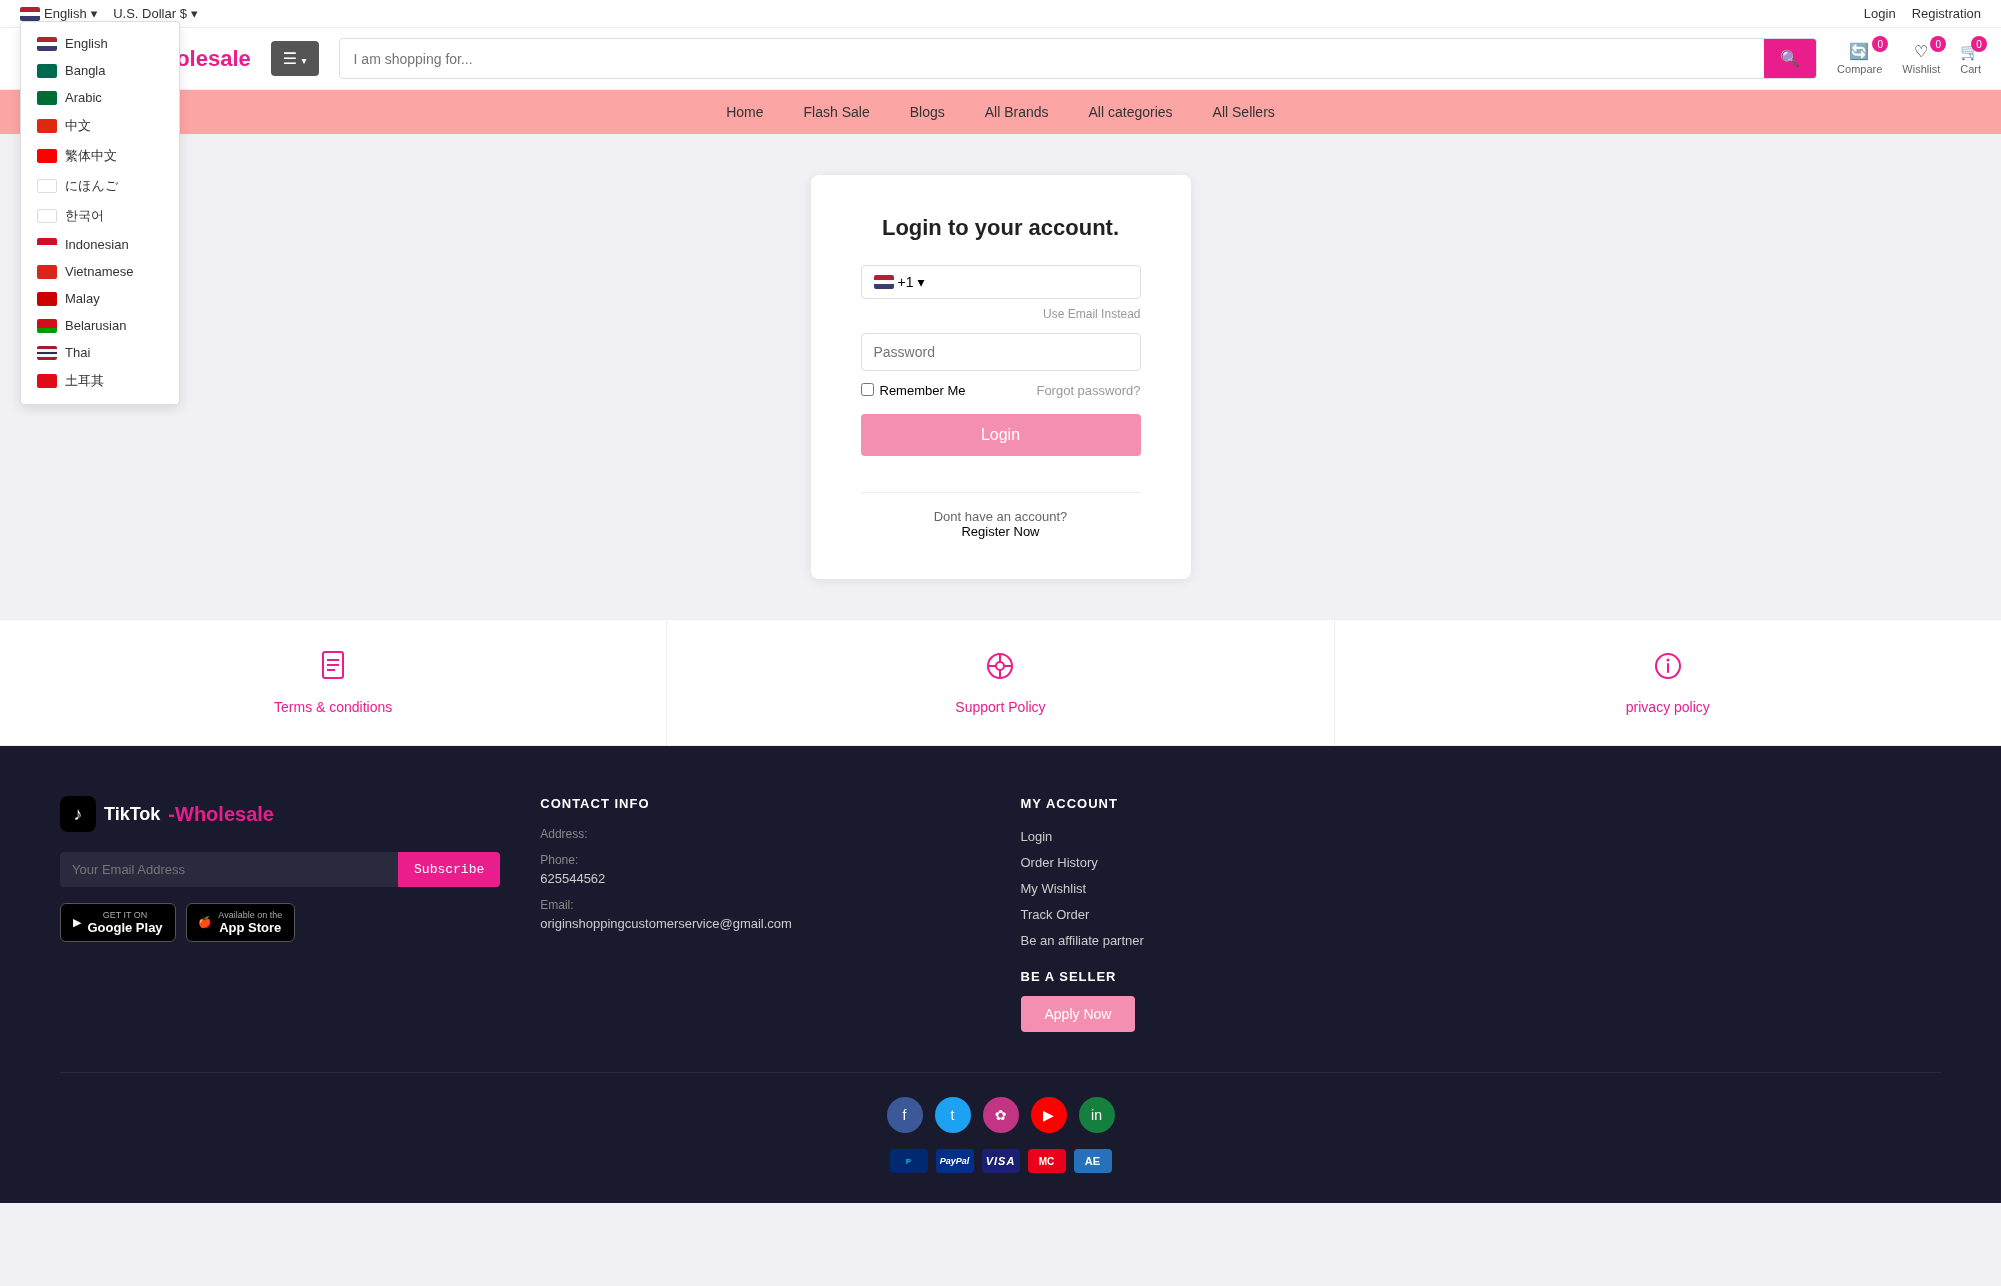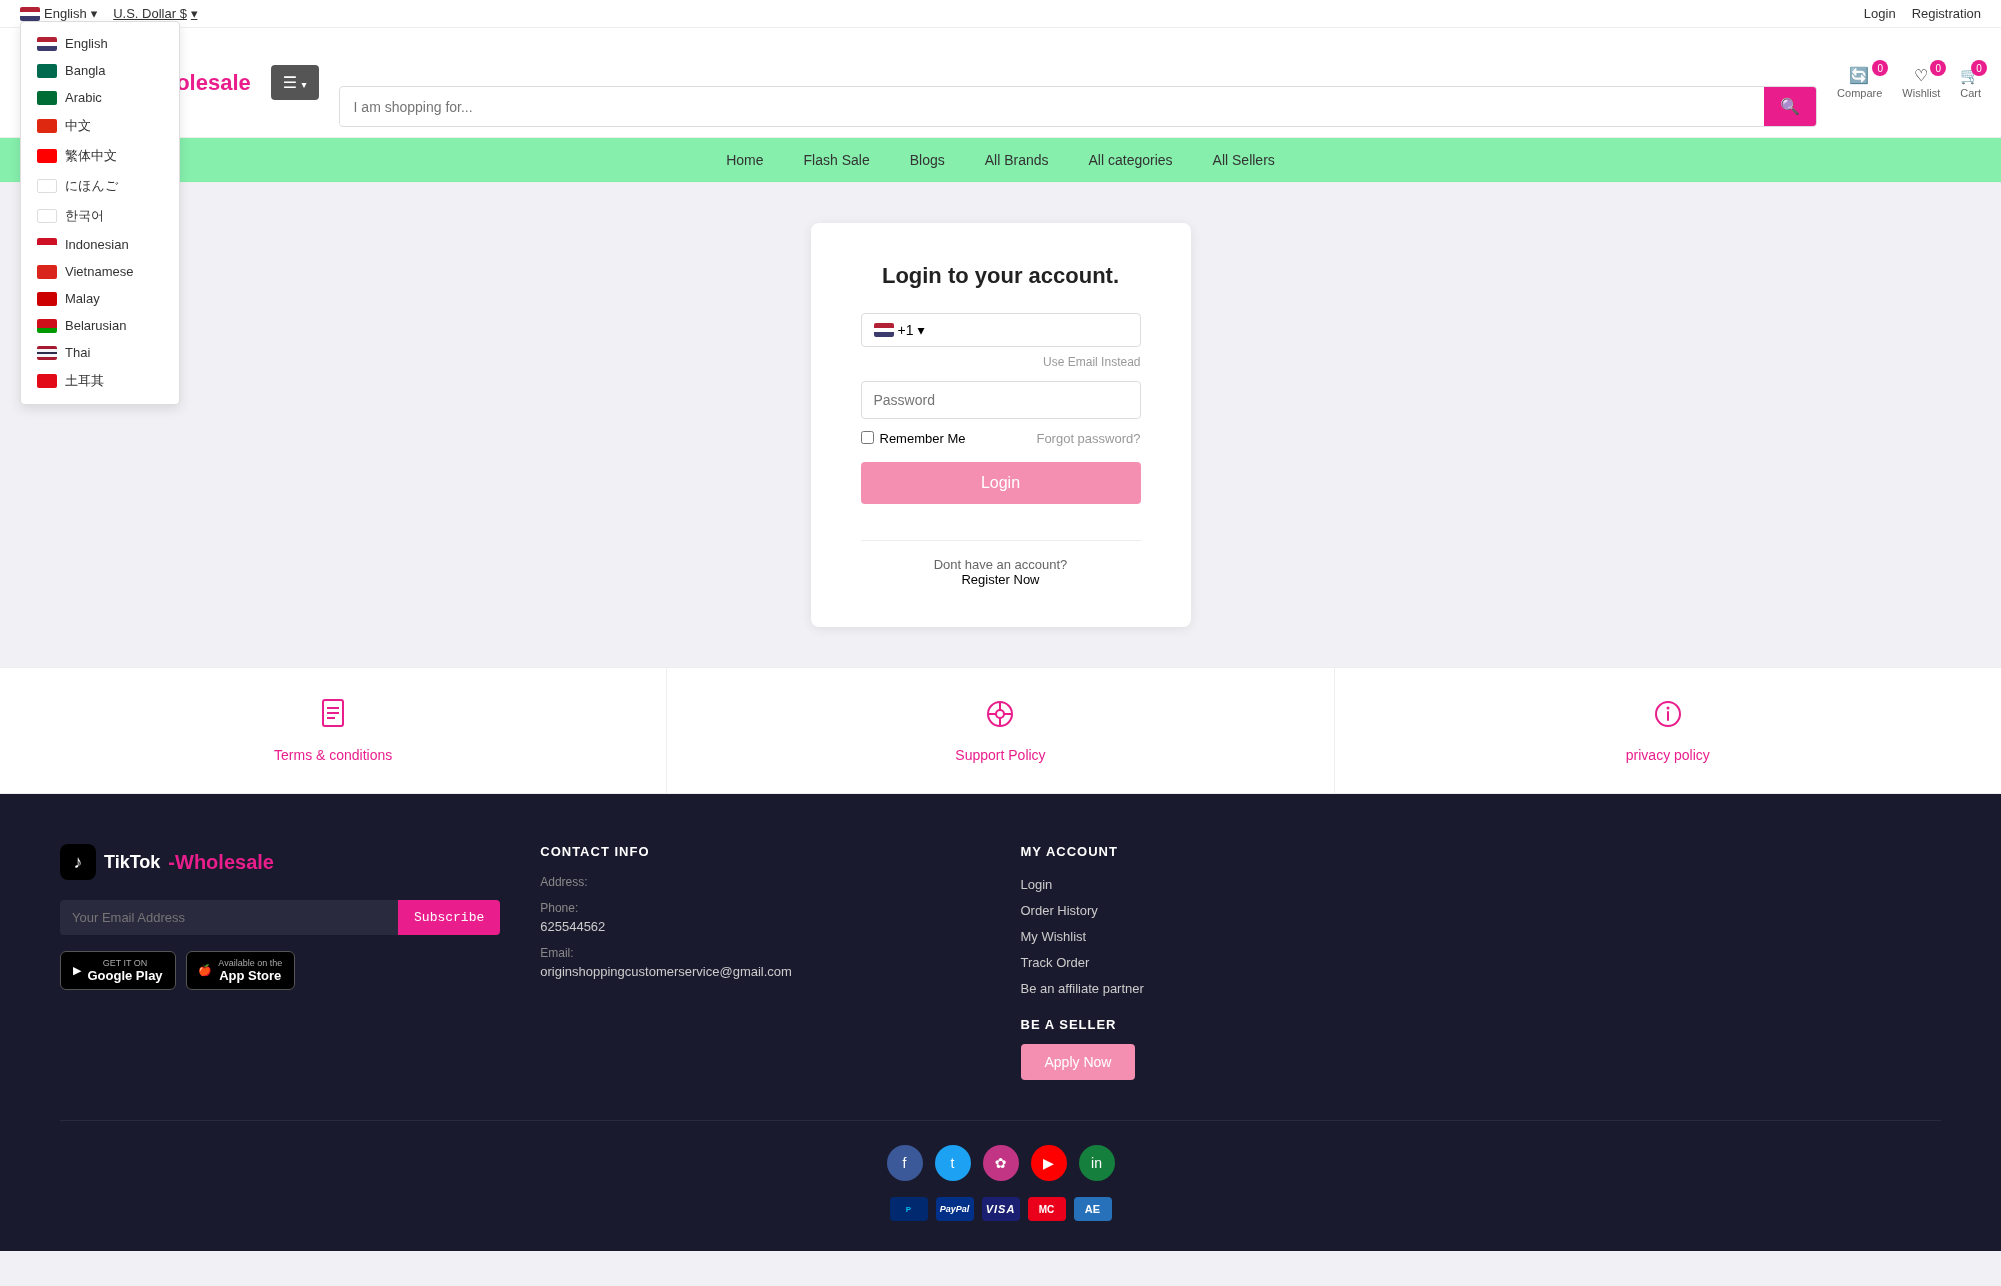--- a/index.html
+++ b/index.html
@@ -16,21 +16,21 @@
       position: relative;
       z-index: 100;
     }
     .top-bar-left { display: flex; align-items: center; gap: 16px; }
     .lang-selector {
       display: flex; align-items: center; gap: 4px;
       cursor: pointer; font-size: 13px; color: #333; position: relative;
     }
     .currency-selector {
       display: flex; align-items: center; gap: 4px;
-      cursor: pointer; font-size: 13px; color: #333; text-decoration: underline;
+      cursor: pointer; font-size: 13px; color: #333;
     }
     .top-bar-right { display: flex; align-items: center; gap: 16px; font-size: 13px; }
     .top-bar-right a { color: #333; text-decoration: none; }
 
     
     .lang-dropdown {
       position: absolute;
       top: 100%;
       left: 0;
       background: #fff;
@@ -72,21 +72,21 @@
     }
     .logo-text { font-size: 20px; font-weight: bold; }
     .logo-suffix { color: #e91e8c; }
 
     .hamburger-btn {
       background: #555; color: #fff; border: none;
       padding: 8px 12px; border-radius: 4px; cursor: pointer; font-size: 16px;
     }
     .search-bar {
       flex: 1; display: flex; align-items: center;
-      border: 1px solid #ddd; border-radius: 4px; overflow: hidden; margin-top: 48px;
+      border: 1px solid #ddd; border-radius: 4px; overflow: hidden;
     }
     .search-input {
       flex: 1; padding: 10px 14px; border: none; outline: none;
       font-size: 14px; color: #999;
     }
     .search-btn {
       background: #e91e8c; border: none; padding: 10px 16px;
       cursor: pointer; color: #fff; font-size: 16px;
     }
     .header-actions {
@@ -99,21 +99,21 @@
     .action-item .badge {
       position: absolute; top: -6px; right: -6px;
       background: #e91e8c; color: #fff;
       border-radius: 50%; width: 16px; height: 16px;
       font-size: 10px; display: flex; align-items: center; justify-content: center;
     }
     .action-label { font-size: 11px; color: #666; margin-top: 2px; }
 
     
     .nav-bar {
-      background: #86efac;
+      background: #fca5a5;
       border-bottom: 1px solid #eee;
       display: flex; justify-content: center;
       gap: 40px; padding: 12px 0;
     }
     .nav-item {
       font-size: 14px; color: #333; cursor: pointer;
       text-decoration: none; padding: 2px 0;
     }
 
     

